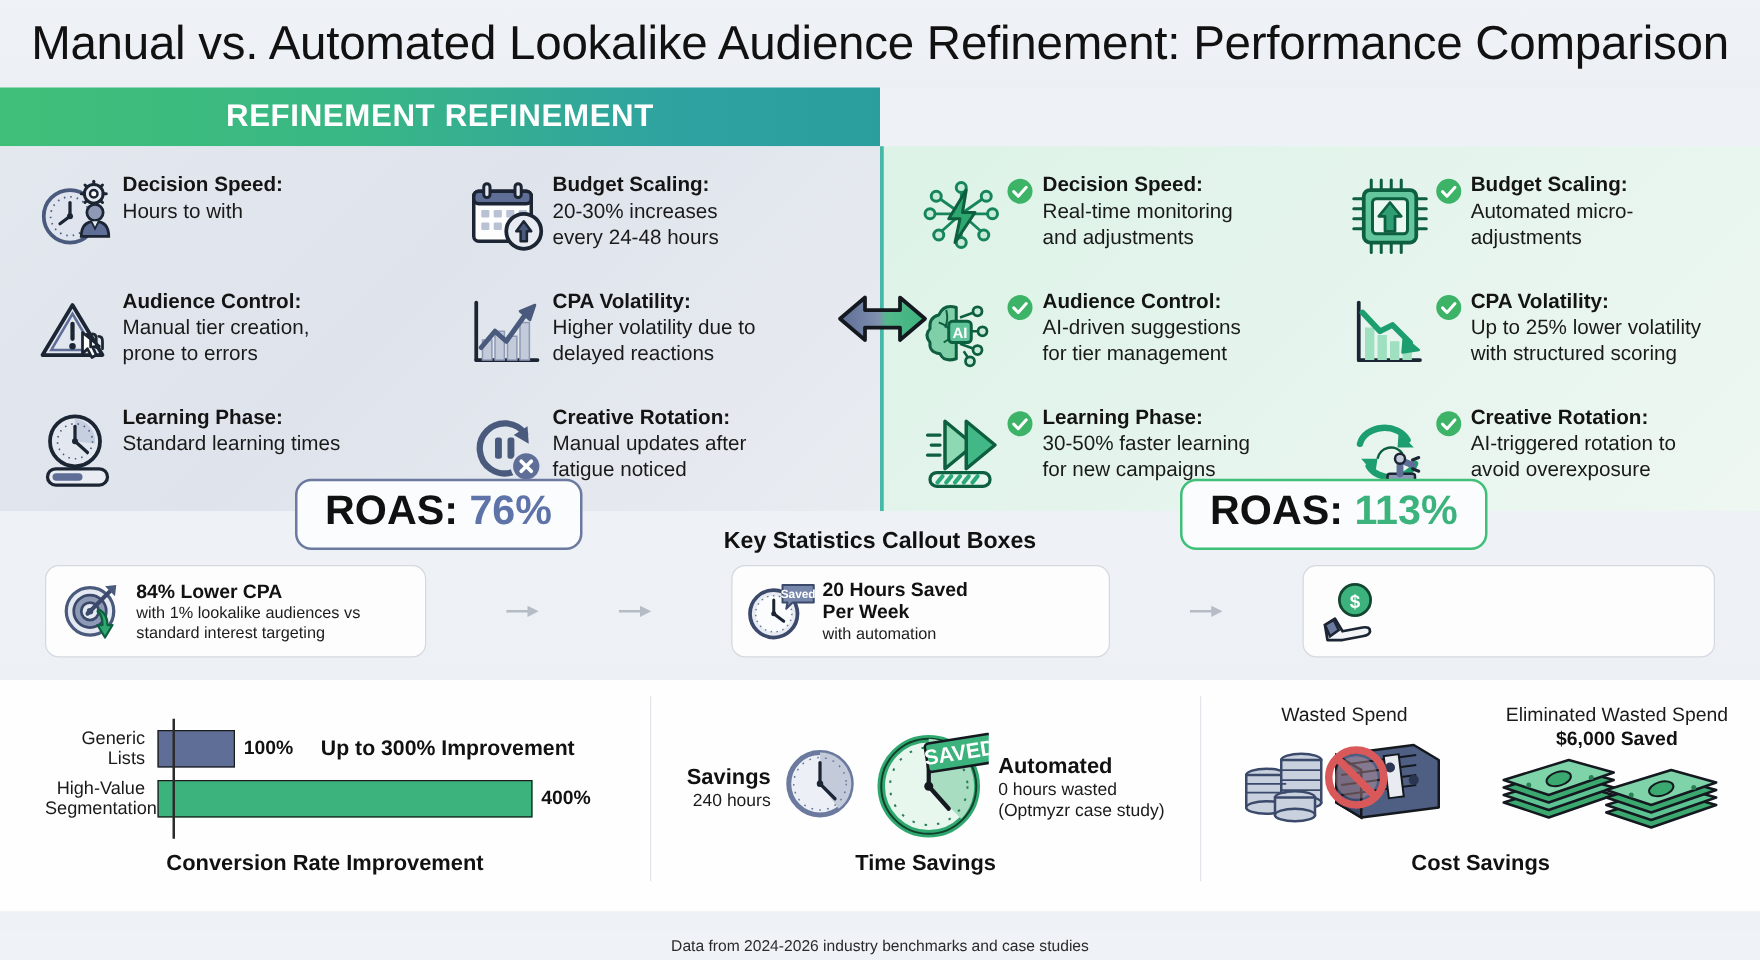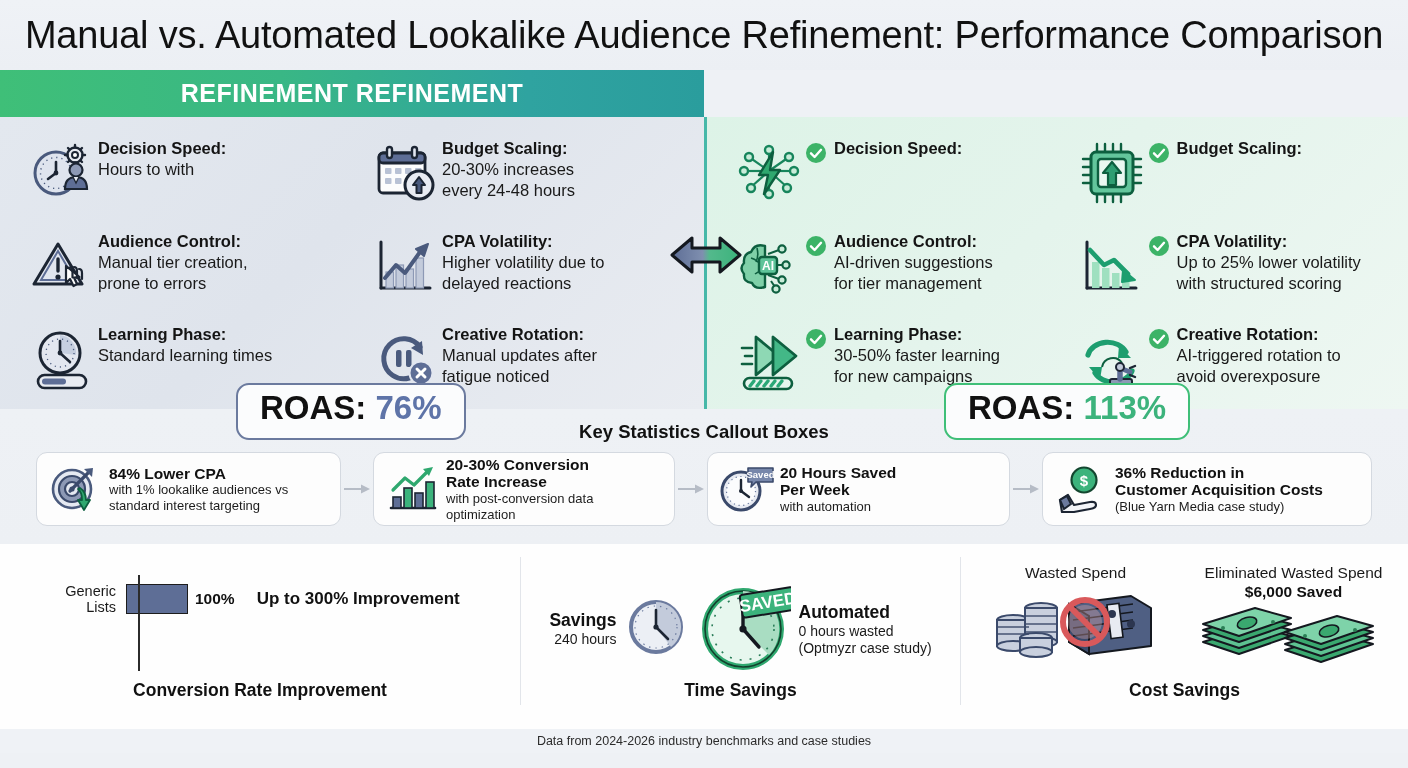--- a/index.html
+++ b/index.html
@@ -123,21 +123,21 @@
 
   
   .cost-wrap { display: flex; justify-content: center; gap: 28px; padding-top: 6px; }
   .cost-blk { text-align: center; }
   .cost-blk .ct { font-size: 15.5px; color: #1a1a1a; line-height: 1.25; }
   .cost-blk .cs { font-size: 15.5px; font-weight: bold; color: #111; line-height: 1.25; }
 
   
   .footer {
     height: 24px; background: #eff2f6; display: flex; align-items: center; justify-content: center;
-    font-size: 12.5px; color: #2b2b2b;
+    font-size: 12.5px; color: #2b2b2b; margin-top: 16px;
   }
 </style>
 </head>
 <body>
 
 <div class="title-bar">
   <h1>Manual vs. Automated Lookalike Audience Refinement: Performance Comparison</h1>
 </div>
 
 <div class="banners">
@@ -349,20 +349,22 @@
             </svg>
           </div>
           <div class="check">
             <svg width="22" height="22" viewBox="0 0 22 22">
               <circle cx="11" cy="11" r="10" fill="#3cb367"></circle>
               <path d="M6,11.3 L9.6,15 L16,7.8" fill="none" stroke="#fff" stroke-width="2.4" stroke-linecap="round" stroke-linejoin="round"></path>
             </svg>
           </div>
           <div class="txt">
             <div class="ftitle">Decision Speed:</div>
+            <div class="fdesc" style="white-space:pre-line">Real-time monitoring
+and adjustments</div>
           </div>
         </div>
 
         <div class="feature">
           <div class="ico">
             <svg width="68" height="68" viewBox="0 0 68 68">
               <path d="M30,14 q-10,-3 -14,6 q-8,2 -7,11 q-5,5 0,11 q-1,8 8,9 q3,7 13,4 Z" fill="#7fd0a8" stroke="#0d5f3f" stroke-width="2.4" stroke-linejoin="round"></path>
               <path d="M22,16 q2,8 -1,14 M16,26 q7,2 10,8 M20,42 q5,-4 10,-3" fill="none" stroke="#0d5f3f" stroke-width="1.6"></path>
               <g stroke="#0d5f3f" stroke-width="2">
                 <line x1="33" y1="22" x2="44" y2="18"></line>
@@ -457,20 +459,22 @@
             </svg>
           </div>
           <div class="check">
             <svg width="22" height="22" viewBox="0 0 22 22">
               <circle cx="11" cy="11" r="10" fill="#3cb367"></circle>
               <path d="M6,11.3 L9.6,15 L16,7.8" fill="none" stroke="#fff" stroke-width="2.4" stroke-linecap="round" stroke-linejoin="round"></path>
             </svg>
           </div>
           <div class="txt">
             <div class="ftitle">Budget Scaling:</div>
+            <div class="fdesc" style="white-space:pre-line">Automated micro-
+adjustments</div>
           </div>
         </div>
 
         <div class="feature">
           <div class="ico">
             <svg width="68" height="68" viewBox="0 0 68 68">
               <line x1="9" y1="10" x2="9" y2="56" stroke="#1c2533" stroke-width="3" stroke-linecap="round"></line>
               <line x1="9" y1="56" x2="58" y2="56" stroke="#1c2533" stroke-width="3" stroke-linecap="round"></line>
               <g fill="#9fe0c0">
                 <rect x="14" y="30" width="7.5" height="26"></rect>
@@ -564,39 +568,20 @@
       </div>
     </div>
 
     <div class="flow-arrow">
       <svg width="26" height="14" viewBox="0 0 26 14">
           <line x1="0" y1="7" x2="18" y2="7" stroke="#b6bcc6" stroke-width="2"></line>
           <path d="M26,7 L17,2.5 L17,11.5 Z" fill="#b6bcc6"></path>
         </svg>
     </div>
 
-    <div class="stat-card c2">
-      <div class="sico">
-        <svg width="54" height="54" viewBox="0 0 54 54">
-          <line x1="6" y1="46" x2="50" y2="46" stroke="#1c2533" stroke-width="2.6" stroke-linecap="round"></line>
-          <rect x="8" y="35" width="8" height="11" fill="#5e6e96" stroke="#1c2533" stroke-width="1.6"></rect>
-          <rect x="19" y="26" width="8" height="20" fill="#3cb37c" stroke="#1c2533" stroke-width="1.6"></rect>
-          <rect x="30" y="31" width="8" height="15" fill="#5e6e96" stroke="#1c2533" stroke-width="1.6"></rect>
-          <rect x="41" y="20" width="8" height="26" fill="#3cb37c" stroke="#1c2533" stroke-width="1.6"></rect>
-          <polyline points="8,28 20,16 29,23 44,8" fill="none" stroke="#2fa86f" stroke-width="3.2" stroke-linejoin="round" stroke-linecap="round"></polyline>
-          <path d="M48,5 L38,7 L44,14 Z" fill="#2fa86f"></path>
-        </svg>
-      </div>
-      <div class="stxt">
-        <div class="sbig" style="white-space:pre-line">20-30% Conversion
-Rate Increase</div>
-        <div class="ssub" style="white-space:pre-line">with post-conversion data
-optimization</div>
-      </div>
-    </div>
 
     <div class="flow-arrow">
       <svg width="26" height="14" viewBox="0 0 26 14">
           <line x1="0" y1="7" x2="18" y2="7" stroke="#b6bcc6" stroke-width="2"></line>
           <path d="M26,7 L17,2.5 L17,11.5 Z" fill="#b6bcc6"></path>
         </svg>
     </div>
 
     <div class="stat-card c3">
       <div class="sico">
@@ -626,42 +611,43 @@
 
     <div class="stat-card c4">
       <div class="sico">
         <svg width="54" height="54" viewBox="0 0 54 54">
           <circle cx="30" cy="18" r="12.5" fill="#3cb37c" stroke="#13462f" stroke-width="2.2"></circle>
           <text x="30" y="24" font-family="Liberation Sans, sans-serif" font-size="15" font-weight="bold" fill="#ffffff" text-anchor="middle">$</text>
           <path d="M6,38 L14,33 L20,43 L36,40 q6,-1 6,3 q0,3 -6,4 L20,50 L8,50 Z" fill="#f2f4f8" stroke="#1c2533" stroke-width="2.2" stroke-linejoin="round"></path>
           <path d="M6,38 L13,34 L17,42 L10,47 Z" fill="#6b7a9e" stroke="#1c2533" stroke-width="2"></path>
         </svg>
       </div>
-      <div class="stxt">
-        <div class="sbig" style="white-space:pre-line">36% Reduction in
-Customer Acquisition Costs</div>
-        <div class="ssub" style="white-space:pre-line">(Blue Yarn Media case study)</div>
-      </div>
     </div>
 
   </div>
 </div>
 
 <div class="perf-section">
 
   <div class="perf-cols">
 
     <div class="perf-col a">
       <div class="bars">
         <div class="axis"></div>
         <div class="bar-row">
           <div class="bar-label" style="white-space:pre-line">Generic Lists</div>
           <div class="bar generic" style="width:62px"></div>
           <div class="bar-val">100%</div>
           <div class="bar-note">Up to 300% Improvement</div>
+        </div>
+        <div class="bar-row">
+          <div class="bar-label" style="white-space:pre-line">High-Value
+Segmentation</div>
+          <div class="bar high" style="width:300px"></div>
+          <div class="bar-val">400%</div>
         </div>
       </div>
       <div class="perf-title">Conversion Rate Improvement</div>
     </div>
 
     <div class="perf-col b">
       <div class="time-wrap">
         <div class="time-lbl">
           <div class="n">Savings</div>
           <div class="s">240 hours</div>

